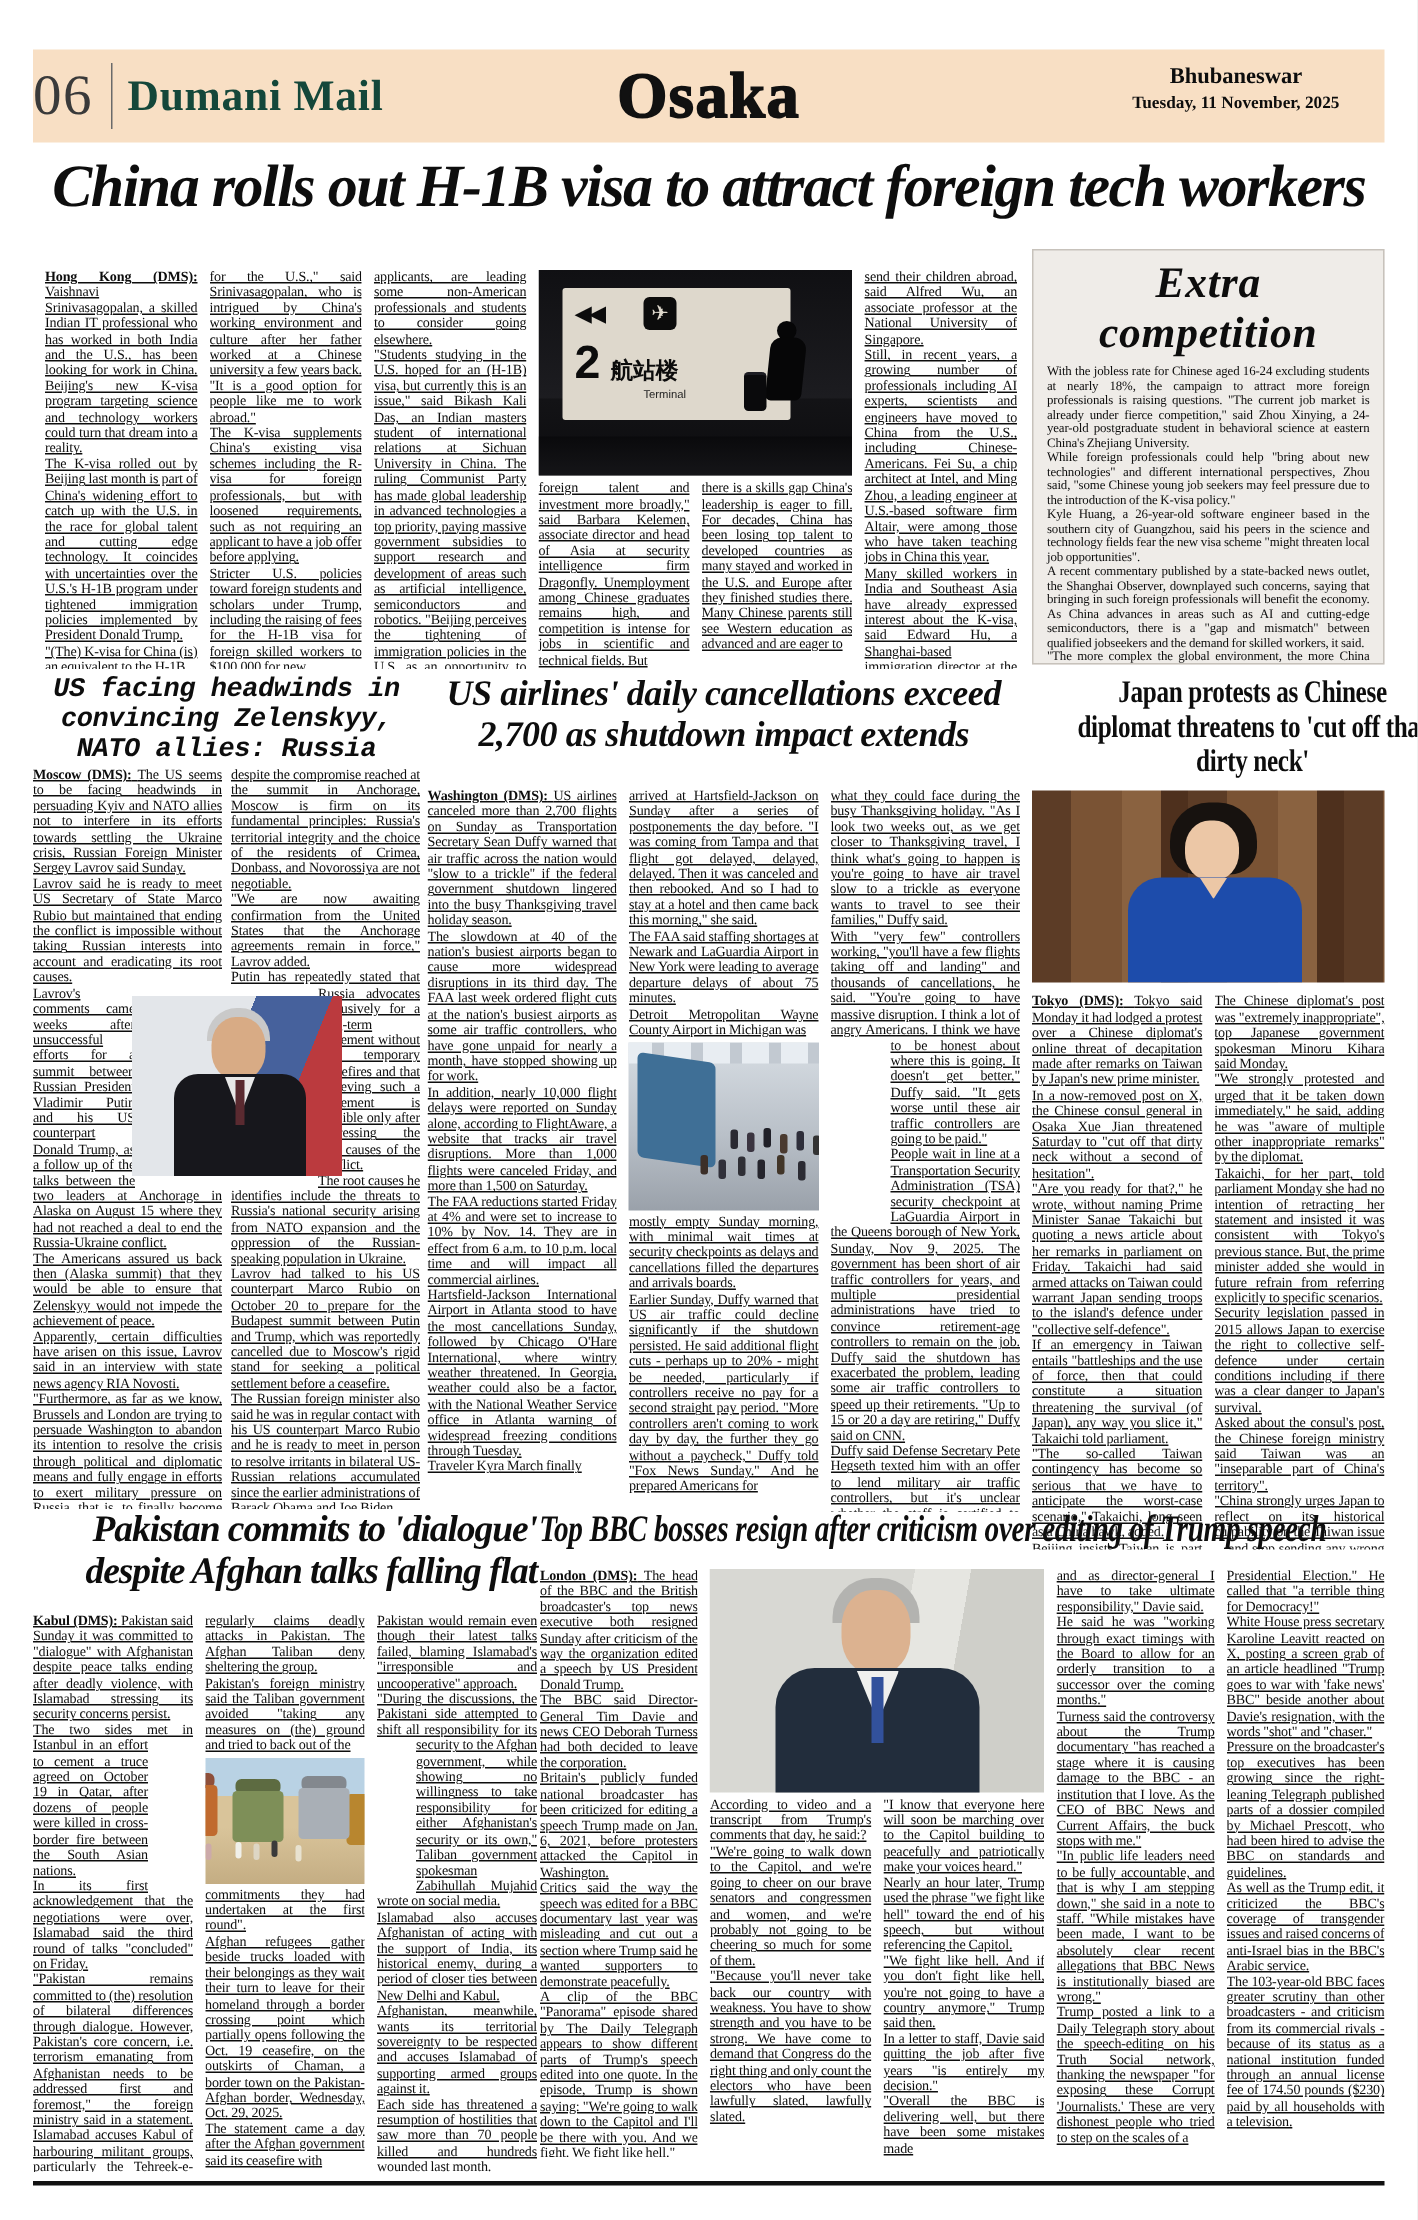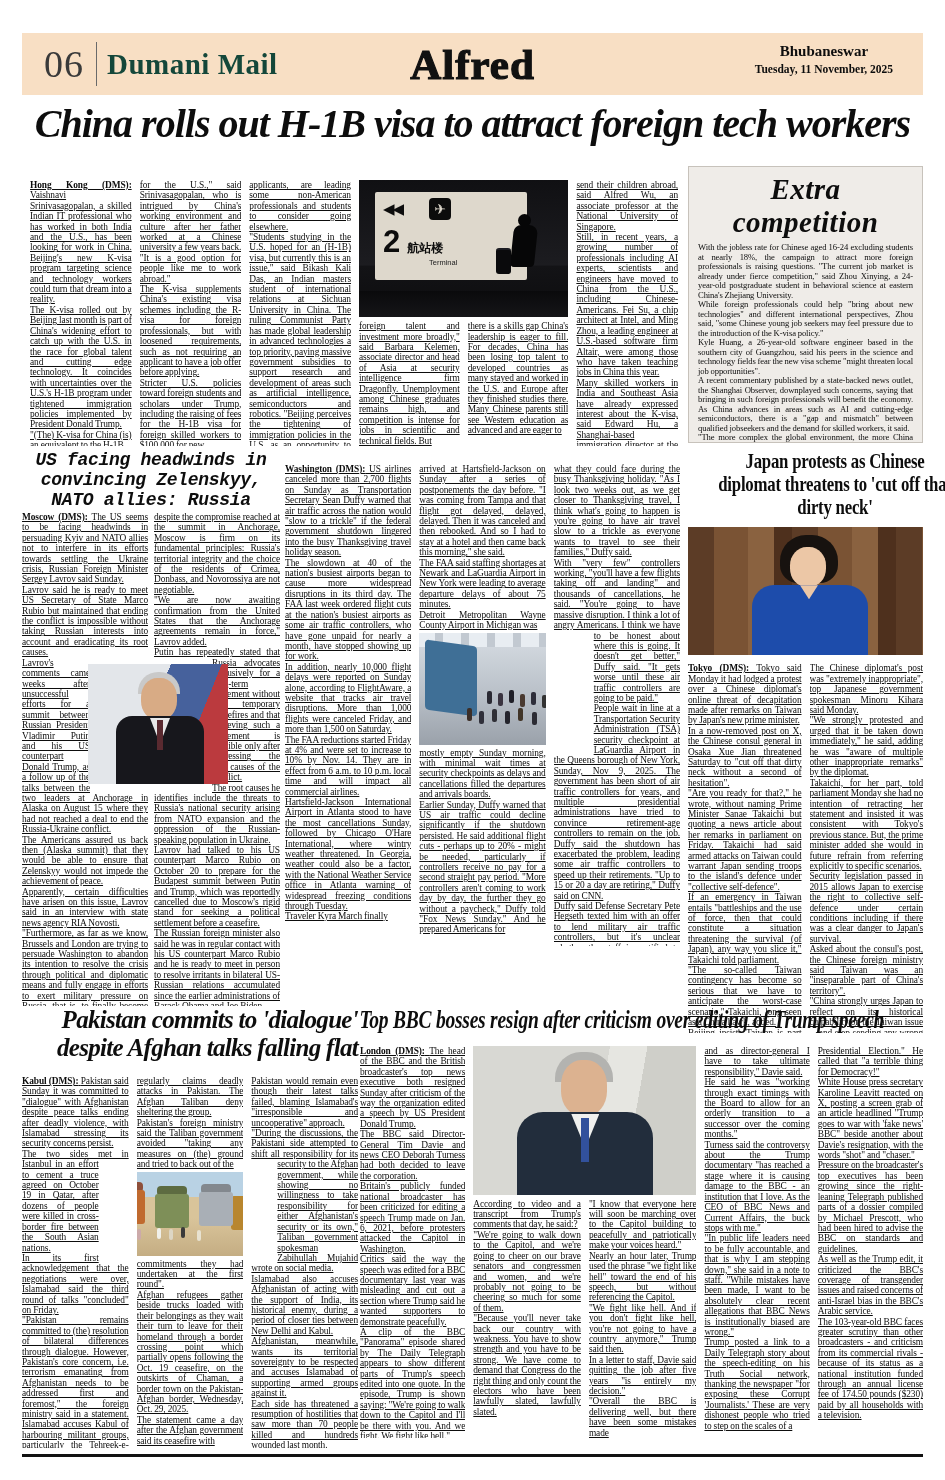--- a/index.html
+++ b/index.html
@@ -1,19 +1,19 @@
 <!DOCTYPE html>
 <html><head>
 <meta charset="utf-8">
 <style>
   html,body{margin:0;padding:0;background:#e8e8e8;}
   .page{position:relative;width:945px;height:1480px;background:#ffffff;font-family:"Liberation Serif",serif;color:#0d0d0d;overflow:hidden;margin:0 auto;}
   
   .masthead{position:absolute;left:22px;top:33px;width:901px;height:62px;background:#f8dfc4;display:flex;align-items:center;}
-  .mh-left{display:flex;align-items:center;margin-left:22px;}
+  .mh-left{display:flex;align-items:center;}
   .mh-num{font-size:38px;font-weight:400;color:#3a3a3a;letter-spacing:1px;}
   .mh-div{width:1px;height:44px;background:#6a6a6a;margin:0 10px 0 12px;}
   .mh-brand{font-size:29px;font-weight:bold;color:#14473a;letter-spacing:.5px;}
   .mh-section{position:absolute;left:0;width:100%;text-align:center;font-size:43px;font-weight:bold;color:#111;-webkit-text-stroke:1.2px #111;letter-spacing:1px;}
   .mh-right{position:absolute;right:30px;top:10px;text-align:center;}
   .mh-city{font-size:15px;font-weight:bold;}
   .mh-date{font-size:11.5px;font-weight:bold;margin-top:3px;}
   
   .lead-hl{position:absolute;left:0;top:100px;width:945px;text-align:center;font-style:italic;font-weight:bold;font-size:40px;letter-spacing:-1px;white-space:nowrap;}
   .hl{font-style:italic;font-weight:bold;text-align:center;line-height:1.12;letter-spacing:-0.3px;}
@@ -28,21 +28,21 @@
   .dblcol{flex:2.06;display:flex;flex-direction:column;overflow:hidden;}
   .subcols{display:flex;gap:8px;flex:1;margin-top:4px;}
   
   .ph-terminal{position:relative;height:140px;background:linear-gradient(#101013,#1c1c20 62%,#131316 63%,#0c0c0e);overflow:hidden;}
   .t-sign{position:absolute;left:16px;top:12px;width:152px;height:88px;background:#ded8cc;border-radius:2px;padding:6px 8px;box-sizing:border-box;}
   .t-row{display:flex;align-items:center;gap:5px;}
   .t-arrows{color:#0c0c0c;font-size:15px;letter-spacing:-2px;}
   .t-plane{width:22px;height:22px;background:#0c0c0c;border-radius:4px;color:#ded8cc;font-size:14px;display:flex;align-items:center;justify-content:center;margin-left:22px;}
   .t-row2{display:flex;align-items:baseline;gap:7px;margin-top:4px;}
   .t-num{font-size:31px;font-weight:bold;color:#0c0c0c;font-family:"Liberation Sans",sans-serif;}
-  .t-cn{font-size:12px;font-weight:bold;color:#0c0c0c;}
+  .t-cn{font-size:15px;font-weight:bold;color:#0c0c0c;}
   .t-term{font-size:7.5px;color:#222;font-family:"Liberation Sans",sans-serif;margin-top:-2px;margin-left:46px;}
   .t-person{position:absolute;right:26px;top:34px;width:34px;height:72px;}
   .t-head{position:absolute;left:10px;top:0;width:13px;height:13px;border-radius:50%;background:#060607;}
   .t-body{position:absolute;left:4px;top:11px;width:24px;height:42px;border-radius:7px 9px 4px 4px;background:#060607;transform:skewX(-6deg);}
   .t-bag{position:absolute;left:-12px;top:34px;width:15px;height:24px;border-radius:3px;background:#0a0a0c;border-top:2px solid #1c1c22;}
   .t-floor{position:absolute;bottom:0;left:0;width:100%;height:26px;background:linear-gradient(#0a0a0c,#151518);}
   
   .extra{position:absolute;left:688px;top:166px;width:235px;height:277px;background:#efece8;border:1px solid #c7c2bb;box-sizing:border-box;padding:6px 9px;overflow:hidden;}
   .extra-title{text-align:center;font-style:italic;font-weight:bold;font-size:29px;letter-spacing:.5px;margin-bottom:4px;}
   .extra .bt{font-size:8.6px;line-height:9.5px;}
@@ -111,21 +111,21 @@
 <body>
 
 <div class="page">
 
   <div class="masthead">
     <div class="mh-left">
       <span class="mh-num">06</span>
       <span class="mh-div"></span>
       <span class="mh-brand">Dumani Mail</span>
     </div>
-    <div class="mh-section">Alfred</div>
+    <div class="mh-section">Osaka</div>
     <div class="mh-right">
       <div class="mh-city">Bhubaneswar</div>
       <div class="mh-date">Tuesday, 11 November, 2025</div>
     </div>
   </div>
 
   <div class="lead-hl">China rolls out H-1B visa to attract foreign tech workers</div>
 
   <div class="lead-art">
     <div class="cols">
@@ -199,20 +199,21 @@
         <div class="lv-hair"></div>
         <div class="lv-face"></div>
         <div class="lv-suit"></div>
         <div class="lv-shirt"></div>
         <div class="lv-tie"></div>
       </div>
     </div>
   </div>
 
   <div class="air">
+    <div class="hl" style="font-size:24px;">US airlines' daily cancellations exceed 2,700 as shutdown impact extends</div>
     <div class="air-text">
       <div class="cols">
         <div class="col bt"><b class="dl">Washington (DMS):</b> <span>US airlines canceled more than 2,700 flights on Sunday as Transportation Secretary Sean Duffy warned that air traffic across the nation would "slow to a trickle" if the federal government shutdown lingered into the busy Thanksgiving travel holiday season.
 The slowdown at 40 of the nation's busiest airports began to cause more widespread disruptions in its third day. The FAA last week ordered flight cuts at the nation's busiest airports as some air traffic controllers, who have gone unpaid for nearly a month, have stopped showing up for work.
 In addition, nearly 10,000 flight delays were reported on Sunday alone, according to FlightAware, a website that tracks air travel disruptions. More than 1,000 flights were canceled Friday, and more than 1,500 on Saturday.
 The FAA reductions started Friday at 4% and were set to increase to 10% by Nov. 14. They are in effect from 6 a.m. to 10 p.m. local time and will impact all commercial airlines.
 Hartsfield-Jackson International Airport in Atlanta stood to have the most cancellations Sunday, followed by Chicago O'Hare International, where wintry weather threatened. In Georgia, weather could also be a factor, with the National Weather Service office in Atlanta warning of widespread freezing conditions through Tuesday.
 Traveler Kyra March finally</span></div>
         <div class="col">
           <div class="bt" style="min-height:166px;">arrived at Hartsfield-Jackson on Sunday after a series of postponements the day before. "I was coming from Tampa and that flight got delayed, delayed, delayed. Then it was canceled and then rebooked. And so I had to stay at a hotel and then came back this morning," she said.

